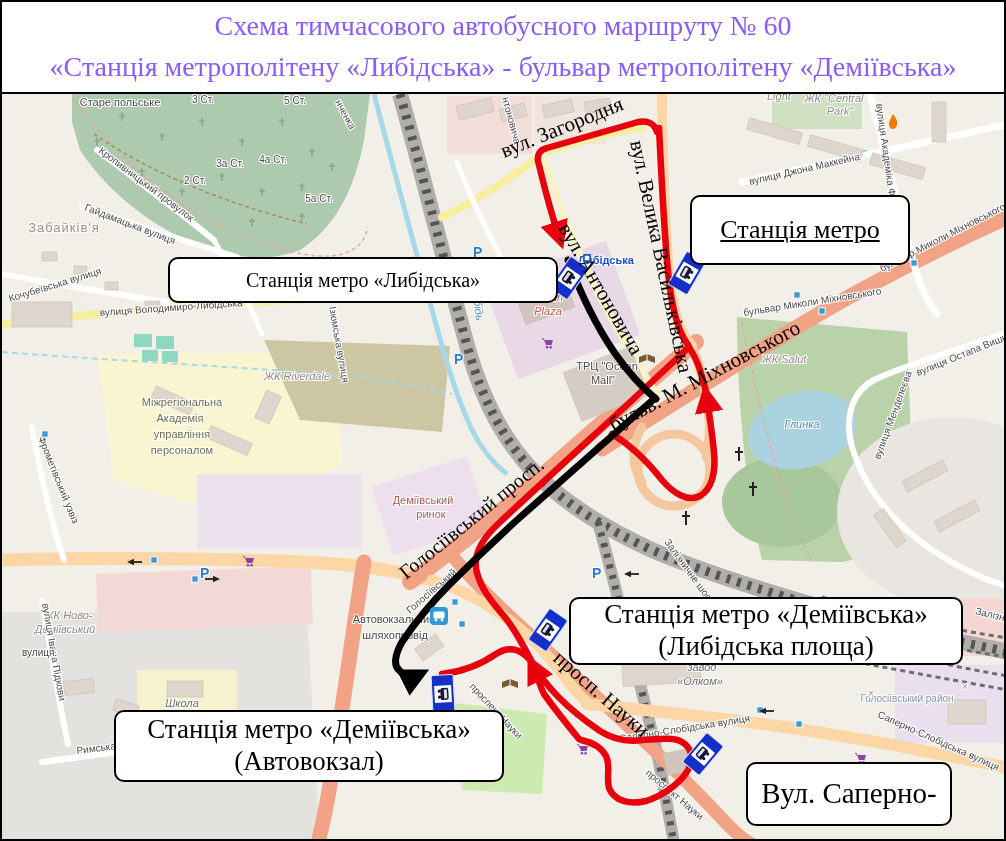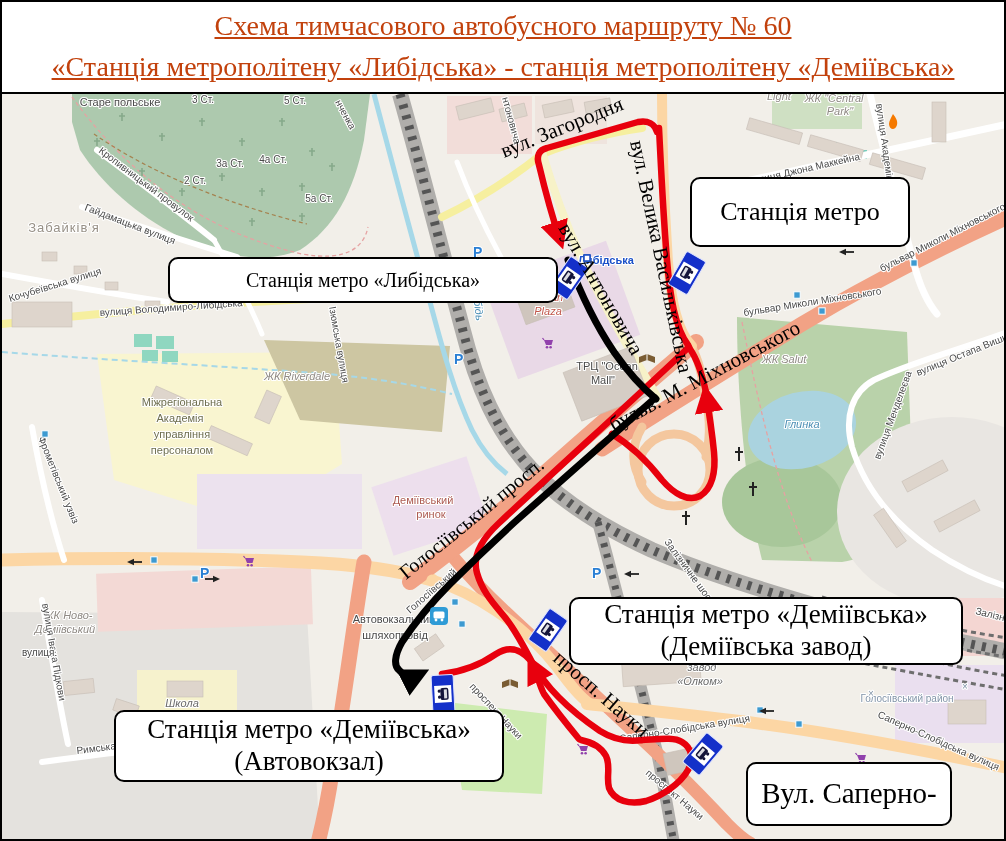--- a/index.html
+++ b/index.html
@@ -1,24 +1,24 @@
 <!DOCTYPE html>
 <html><head>
 <meta charset="utf-8">
 <style>
   html,body{margin:0;padding:0;background:#fff;}
   .page{width:1006px;height:841px;border:2px solid #000;box-sizing:border-box;position:relative;overflow:hidden;background:#fff;}
   .titlebox{height:90px;border-bottom:2px solid #000;display:flex;flex-direction:column;justify-content:center;align-items:center;background:#fff;}
-  .titlebox div{font:28px/1.45 "Liberation Serif", serif;color:#c2410c;white-space:nowrap;text-decoration:underline;}
+  .titlebox div{font:28px/1.45 "Liberation Serif", serif;color:#8b5cf6;white-space:nowrap;}
   .map{position:absolute;left:0;top:92px;width:1002px;height:786px;background:#f2efe9;}
   .map svg{position:absolute;left:0;top:0;}
   .callout{position:absolute;background:#fff;border:2.5px solid #000;border-radius:10px;display:flex;flex-direction:column;justify-content:center;text-align:center;color:#000;font-family:"Liberation Serif", serif;z-index:5;}
   .callout div{white-space:nowrap;}
   .c1{left:166px;top:163px;width:386px;height:42px;font-size:20px;}
-  .c2{left:688px;top:83px;width:216px;height:66px;font-size:26px;line-height:1.2;}
+  .c2{left:688px;top:101px;width:216px;height:66px;font-size:26px;line-height:1.2;text-decoration:underline;}
   .c3{left:567px;top:503px;width:390px;height:64px;font-size:27px;line-height:1.18;}
   .c4{left:112px;top:616px;width:386px;height:68px;font-size:27px;line-height:1.18;}
   .c5{left:723px;top:668px;width:202px;height:60px;font-size:29px;line-height:1.1;margin-left:21px;}
   
   .lbl{font:11px "Liberation Sans", sans-serif;fill:#4a4a4a;paint-order:stroke;stroke:#ffffff;stroke-width:2.2px;stroke-linejoin:round;}
   .sm{font-size:10px;}
   .area{font-size:13px;fill:#979086;letter-spacing:1px;}
   .wat{fill:#4d8fb5;font-style:italic;}
   .met{fill:#1a50c8;font-weight:bold;}
   .redlbl{fill:#c0564a;font-style:italic;}
@@ -30,21 +30,21 @@
   .park{font:bold 14px "Liberation Sans", sans-serif;fill:#2a7fd4;paint-order:stroke;stroke:#fff;stroke-width:2px;}
   .rl{font:21px "Liberation Serif", serif;fill:#000;}
   .rlsm{font:20px "Liberation Serif", serif;fill:#000;}
 </style>
 </head>
 <body>
 
 <div class="page">
   <div class="titlebox">
     <div>Схема тимчасового автобусного маршруту № 60</div>
-    <div>«Станція метрополітену «Либідська» - станція метрополітену «Деміївська»</div>
+    <div>«Станція метрополітену «Либідська» - бульвар метрополітену «Деміївська»</div>
   </div>
 
   <div class="map">
   <svg width="1002" height="747" viewBox="0 0 1002 747">
     <defs>
       <marker id="arrow-red" viewBox="0 0 10 10" refX="6.5" refY="5" markerWidth="4.4" markerHeight="4.4" orient="auto-start-reverse">
             <path d="M0,0 L10,5 L0,10 Z" fill="#e8000d"></path>
           </marker>
       <marker id="arrow-black" viewBox="0 0 10 10" refX="6.5" refY="5" markerWidth="4.2" markerHeight="4.2" orient="auto-start-reverse">
             <path d="M0,0 L10,5 L0,10 Z" fill="#000"></path>
@@ -354,21 +354,21 @@
   </svg>
 
   <div class="callout c1">
     <div>Станція метро «Либідська»</div>
   </div>
   <div class="callout c2">
     <div>Станція метро</div>
   </div>
   <div class="callout c3">
     <div>Станція метро «Деміївська»</div>
-    <div>(Деміївська завод)</div>
+    <div>(Либідська площа)</div>
   </div>
   <div class="callout c4">
     <div>Станція метро «Деміївська»</div>
     <div>(Автовокзал)</div>
   </div>
   <div class="callout c5">
     <div>Вул. Саперно-</div>
   </div>
   </div>
 </div>

